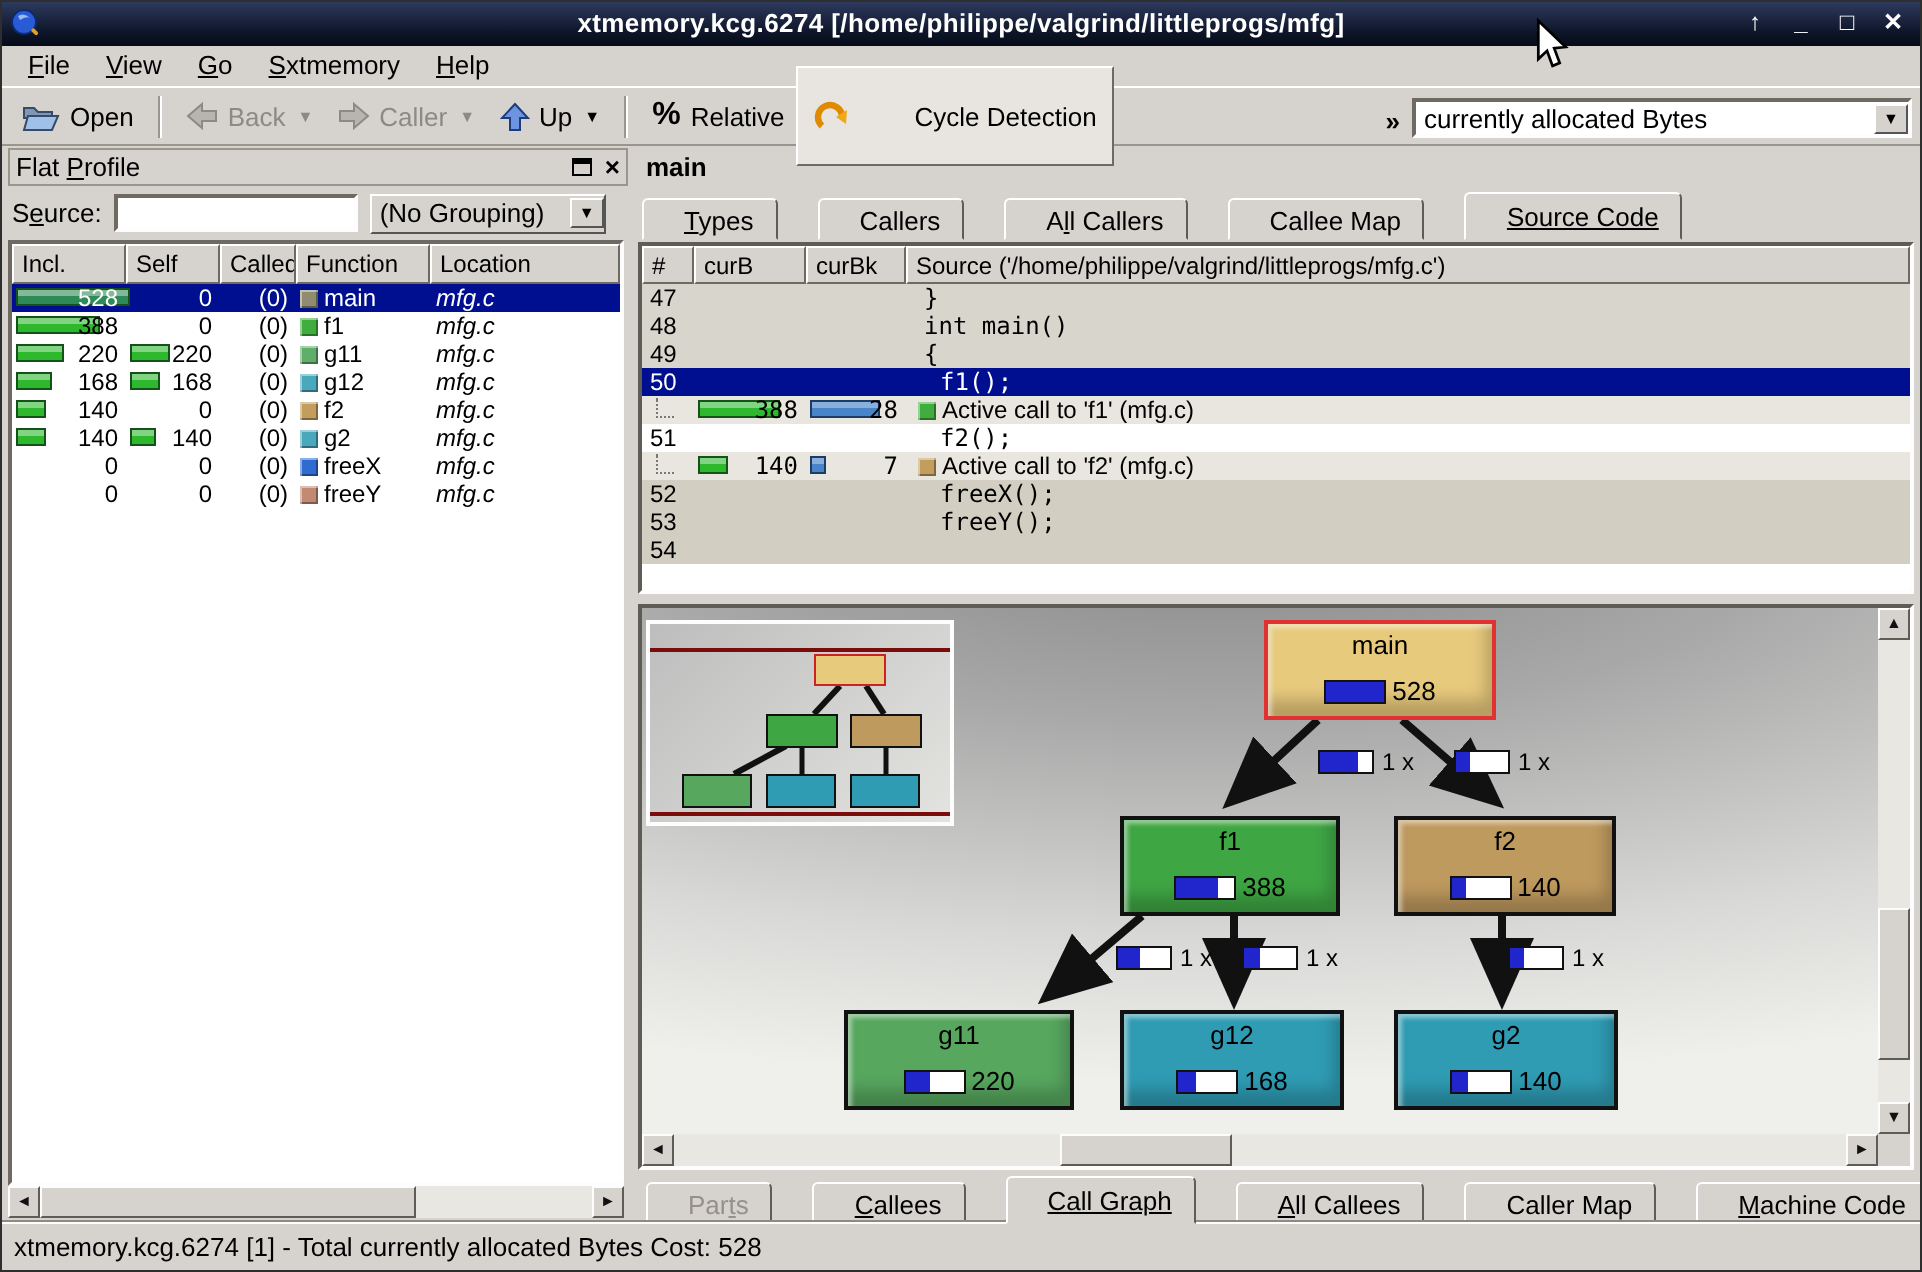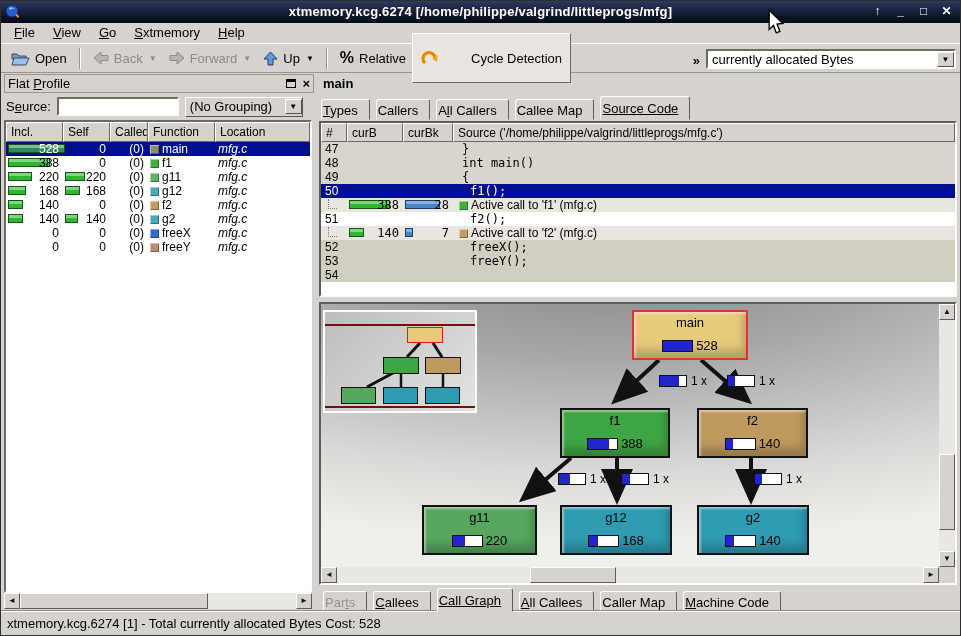--- a/index.html
+++ b/index.html
@@ -68,21 +68,21 @@
 .sb-btn { position:absolute; width:16px; height:16px; background:#d6d3ce; border:1px solid; border-color:#fdfdfd #5f5b55 #5f5b55 #fdfdfd; font-size:8px; text-align:center; line-height:14px; color:#111; }
 .sb-thumb { position:absolute; background:#d6d3ce; border:1px solid; border-color:#fdfdfd #5f5b55 #5f5b55 #fdfdfd; }
 .dock-hscroll { left:0; right:2px; bottom:0; height:16px; }
 
 
 .rcol { position:absolute; left:316px; top:73px; right:3px; bottom:26px; }
 .fn-title { height:22px; font-weight:bold; font-size:13px; padding:2px 0 0 6px; }
 
 .tabs { display:flex; align-items:flex-end; padding-left:4px; }
 .tab { background:#d6d3ce; border:1px solid; border-color:#ffffff #5f5b55 #d6d3ce #ffffff;
-  border-radius:3px 3px 0 0; padding:3px 11px 2px 1px; margin-right:6px; height:21px; white-space:nowrap; }
+  border-radius:3px 3px 0 0; padding:3px 11px 2px 20px; margin-right:20px; height:21px; white-space:nowrap; }
 .tab.active { height:24px; padding-top:4px; position:relative; z-index:2; border-bottom:1px solid #d6d3ce; font-weight:normal;text-decoration:underline; }
 .tabs-top { height:24px; }
 .tab.dis { color:#95918a; }
 
 .srcpanel { position:absolute; left:2px; right:0; top:47px; height:176px; background:#fff;
   border:2px solid; border-color:#5f5b55 #fdfdfd #fdfdfd #5f5b55; overflow:hidden; }
 .shead { display:flex; height:19px; font-size:12px; }
 .s0{width:26px;} .s1{width:56px;} .s2{width:50px;} .s3{flex:1;}
 .srow { display:flex; height:14px; font-size:12px; font-family:"DejaVu Sans Mono",monospace; }
 .srow .s0 { padding-left:4px; line-height:14px; font-family:"Liberation Sans",sans-serif; }
@@ -172,21 +172,21 @@
       <svg width="16" height="14" viewBox="0 0 16 14">
           <path d="M8 1 L1 7 L8 13 L8 9.5 H15 V4.5 H8 Z" fill="#b8b5ae" stroke="#8d8a83"></path>
         </svg>
       <span>Back</span>
         <span class="dd">▼</span>
     </span>
     <span class="tbtn disabled">
       <svg width="16" height="14" viewBox="0 0 16 14">
           <path d="M8 1 L15 7 L8 13 L8 9.5 H1 V4.5 H8 Z" fill="#b8b5ae" stroke="#8d8a83"></path>
         </svg>
-      <span>Forward</span>
+      <span>Caller</span>
         <span class="dd">▼</span>
     </span>
     <span class="tbtn">
       <svg width="15" height="15" viewBox="0 0 15 15">
           <path d="M7.5 1 L14 8 H10 V14 H5 V8 H1 Z" fill="#6d94e0" stroke="#1c3c7a"></path>
         </svg>
       <span>Up</span>
         <span class="dd">▼</span>
     </span>
     <span class="tsep"></span>

